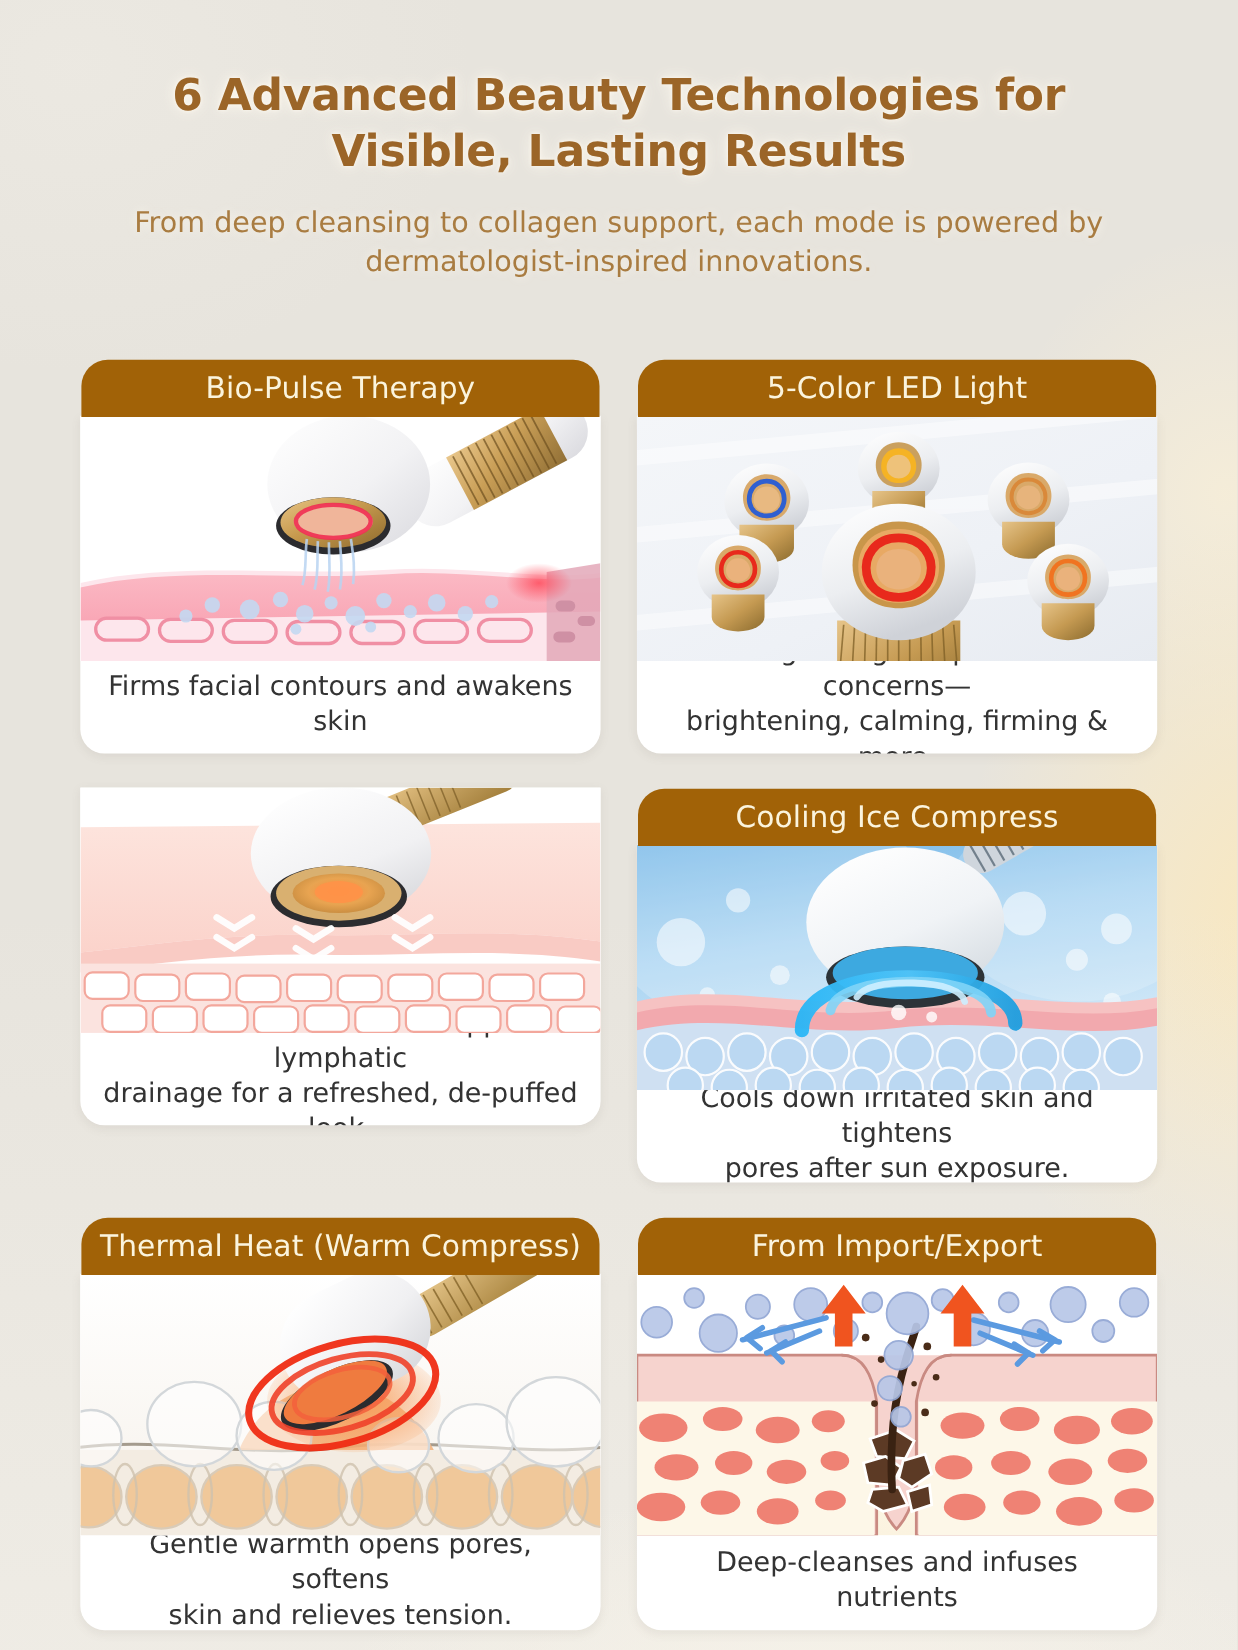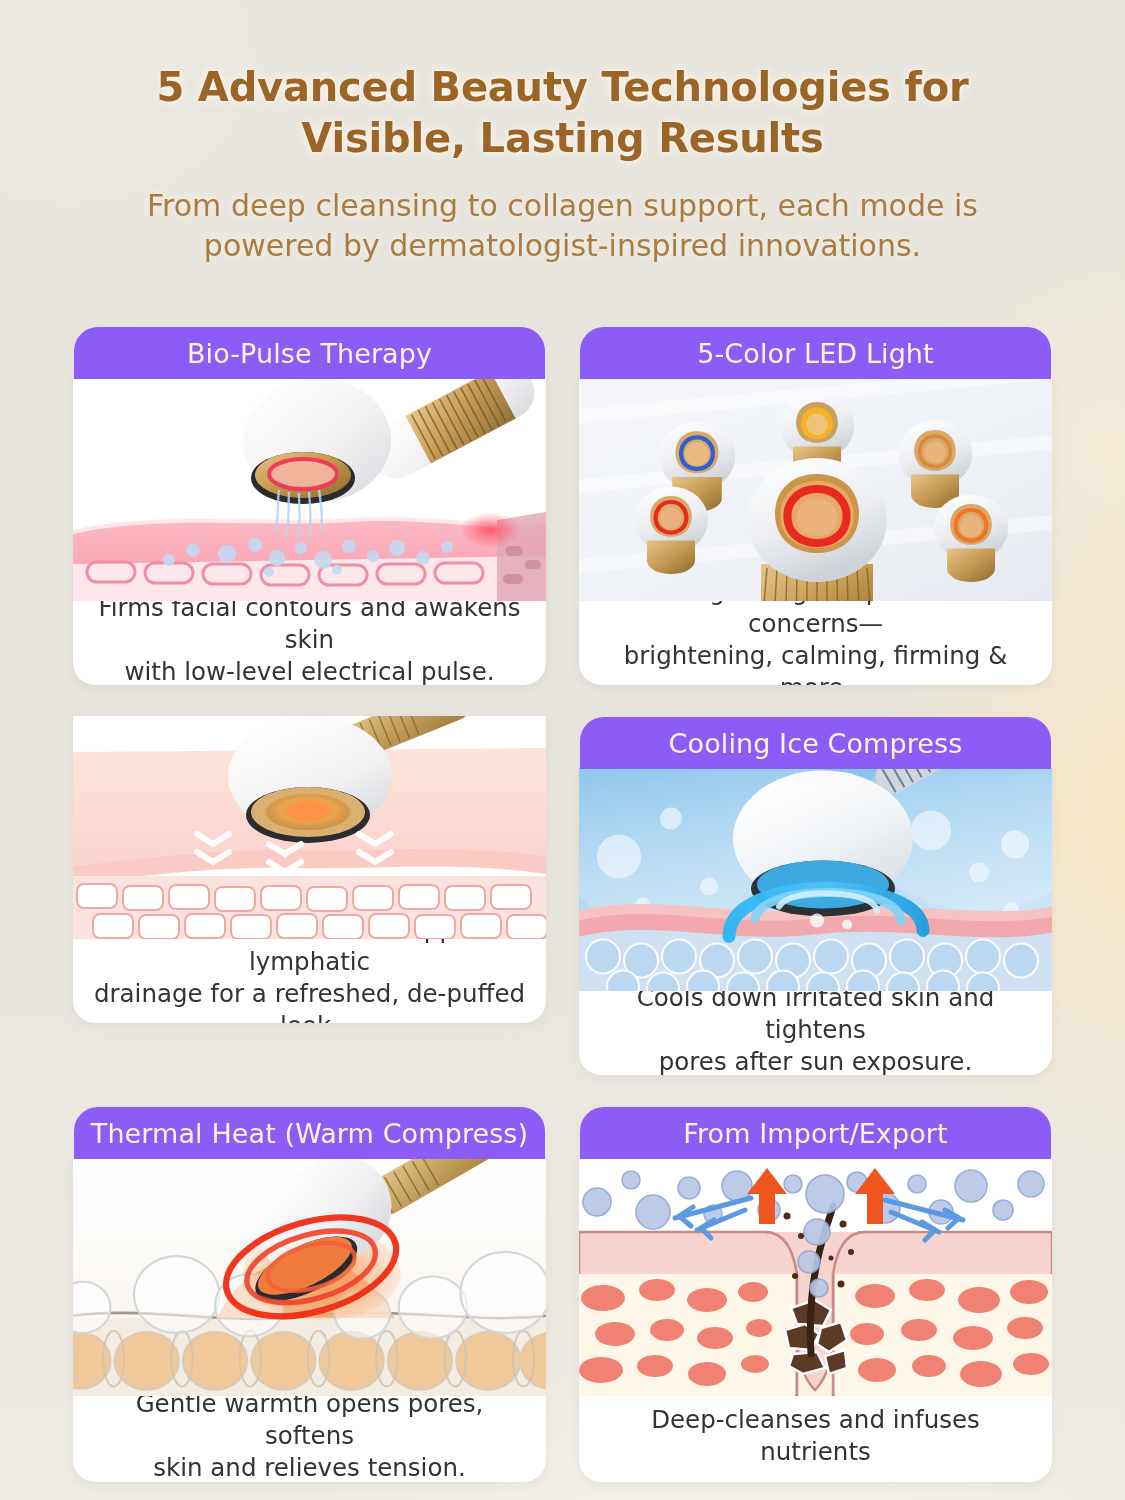--- a/index.html
+++ b/index.html
@@ -50,21 +50,21 @@
     font-weight: bold;
     font-size: 40px;
     line-height: 1.28;
     letter-spacing: -0.2px;
     padding: 62px 78px 0 78px;
     text-shadow: 0 0 14px rgba(255,250,238,0.95), 0 0 4px rgba(255,252,244,0.9);
   }
   .subhead {
     text-align: center;
     color: #a97c41;
-    font-size: 30px;
+    font-size: 26px;
     line-height: 1.33;
     padding: 22px 92px 0 92px;
     text-shadow: 0 0 10px rgba(255,250,238,0.85);
   }
 
   
   .grid {
     position: absolute;
     top: 327px;
     left: 73px;
@@ -74,21 +74,21 @@
     column-gap: 33px;
     row-gap: 32px;
   }
 
   .card { position: relative; }
 
   .card-header {
     position: relative;
     z-index: 3;
     height: 52px;
-    background: #8b5cf6;
+    background: #a16207;
     border-radius: 24px 24px 0 0;
     display: flex;
     align-items: center;
     justify-content: center;
     margin: 0 1px;
   }
   .card-header-text {
     color: #fbf4dd;
     font-size: 27px;
     line-height: 1;
@@ -136,21 +136,21 @@
 </style>
 </head>
 <body>
 
 <div class="bg-layer bg-glow-topleft"></div>
 <div class="bg-layer bg-glow-right"></div>
 <div class="bg-layer bg-glow-bottom"></div>
 
 <div class="page">
 
-  <h1 class="headline">5 Advanced Beauty Technologies for Visible, Lasting Results</h1>
+  <h1 class="headline">6 Advanced Beauty Technologies for Visible, Lasting Results</h1>
   <p class="subhead">From deep cleansing to collagen support, each mode is powered by dermatologist-inspired innovations.</p>
 
   <div class="grid">
 
     <div class="card">
       <div class="card-header">
         <div class="card-header-text">Bio-Pulse Therapy</div>
       </div>
       <div class="card-body">
         <div class="card-art">
@@ -245,21 +245,20 @@
               <circle cx="120" cy="172" r="7"></circle>
                 <circle cx="96" cy="182" r="6"></circle>
               <circle cx="264" cy="192" r="5"></circle>
                 <circle cx="196" cy="194" r="5"></circle>
             </g>
           </svg>
         </div>
         <div class="card-caption">
           <div>
             <span>Firms facial contours and awakens skin</span>
-            <span>with low-level electrical pulse.</span>
           </div>
         </div>
       </div>
     </div>
 
     <div class="card">
       <div class="card-header">
         <div class="card-header-text">5-Color LED Light</div>
       </div>
       <div class="card-body">

